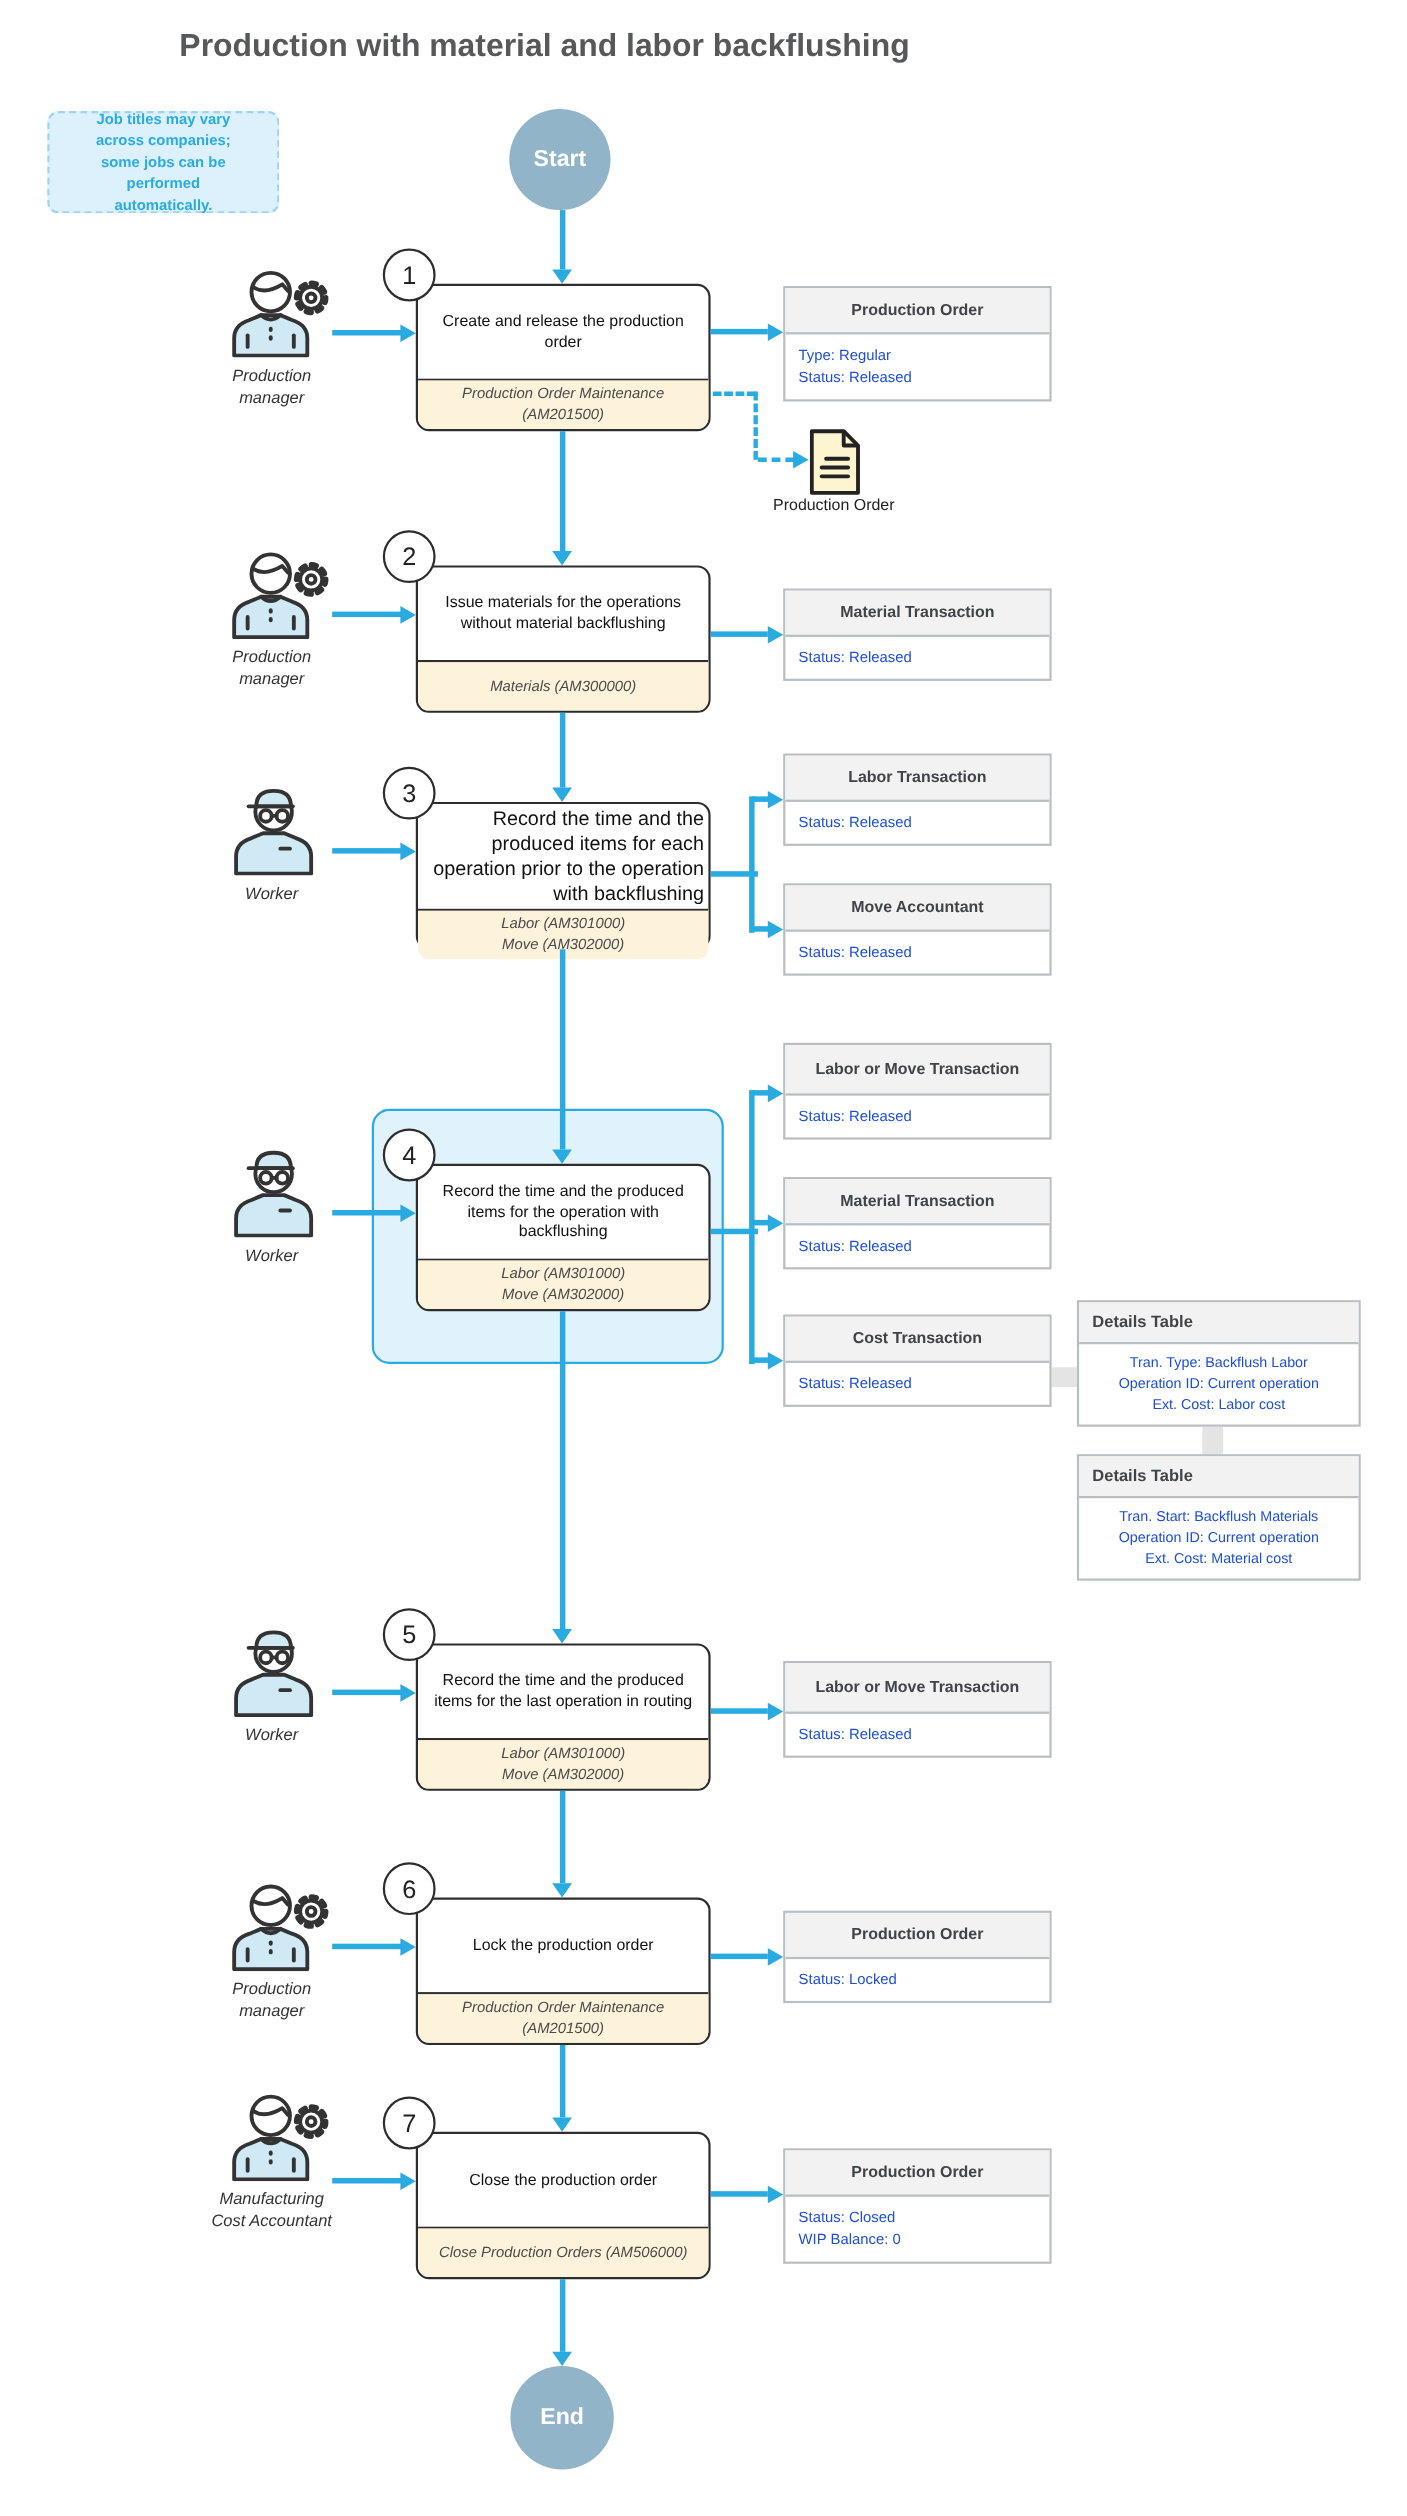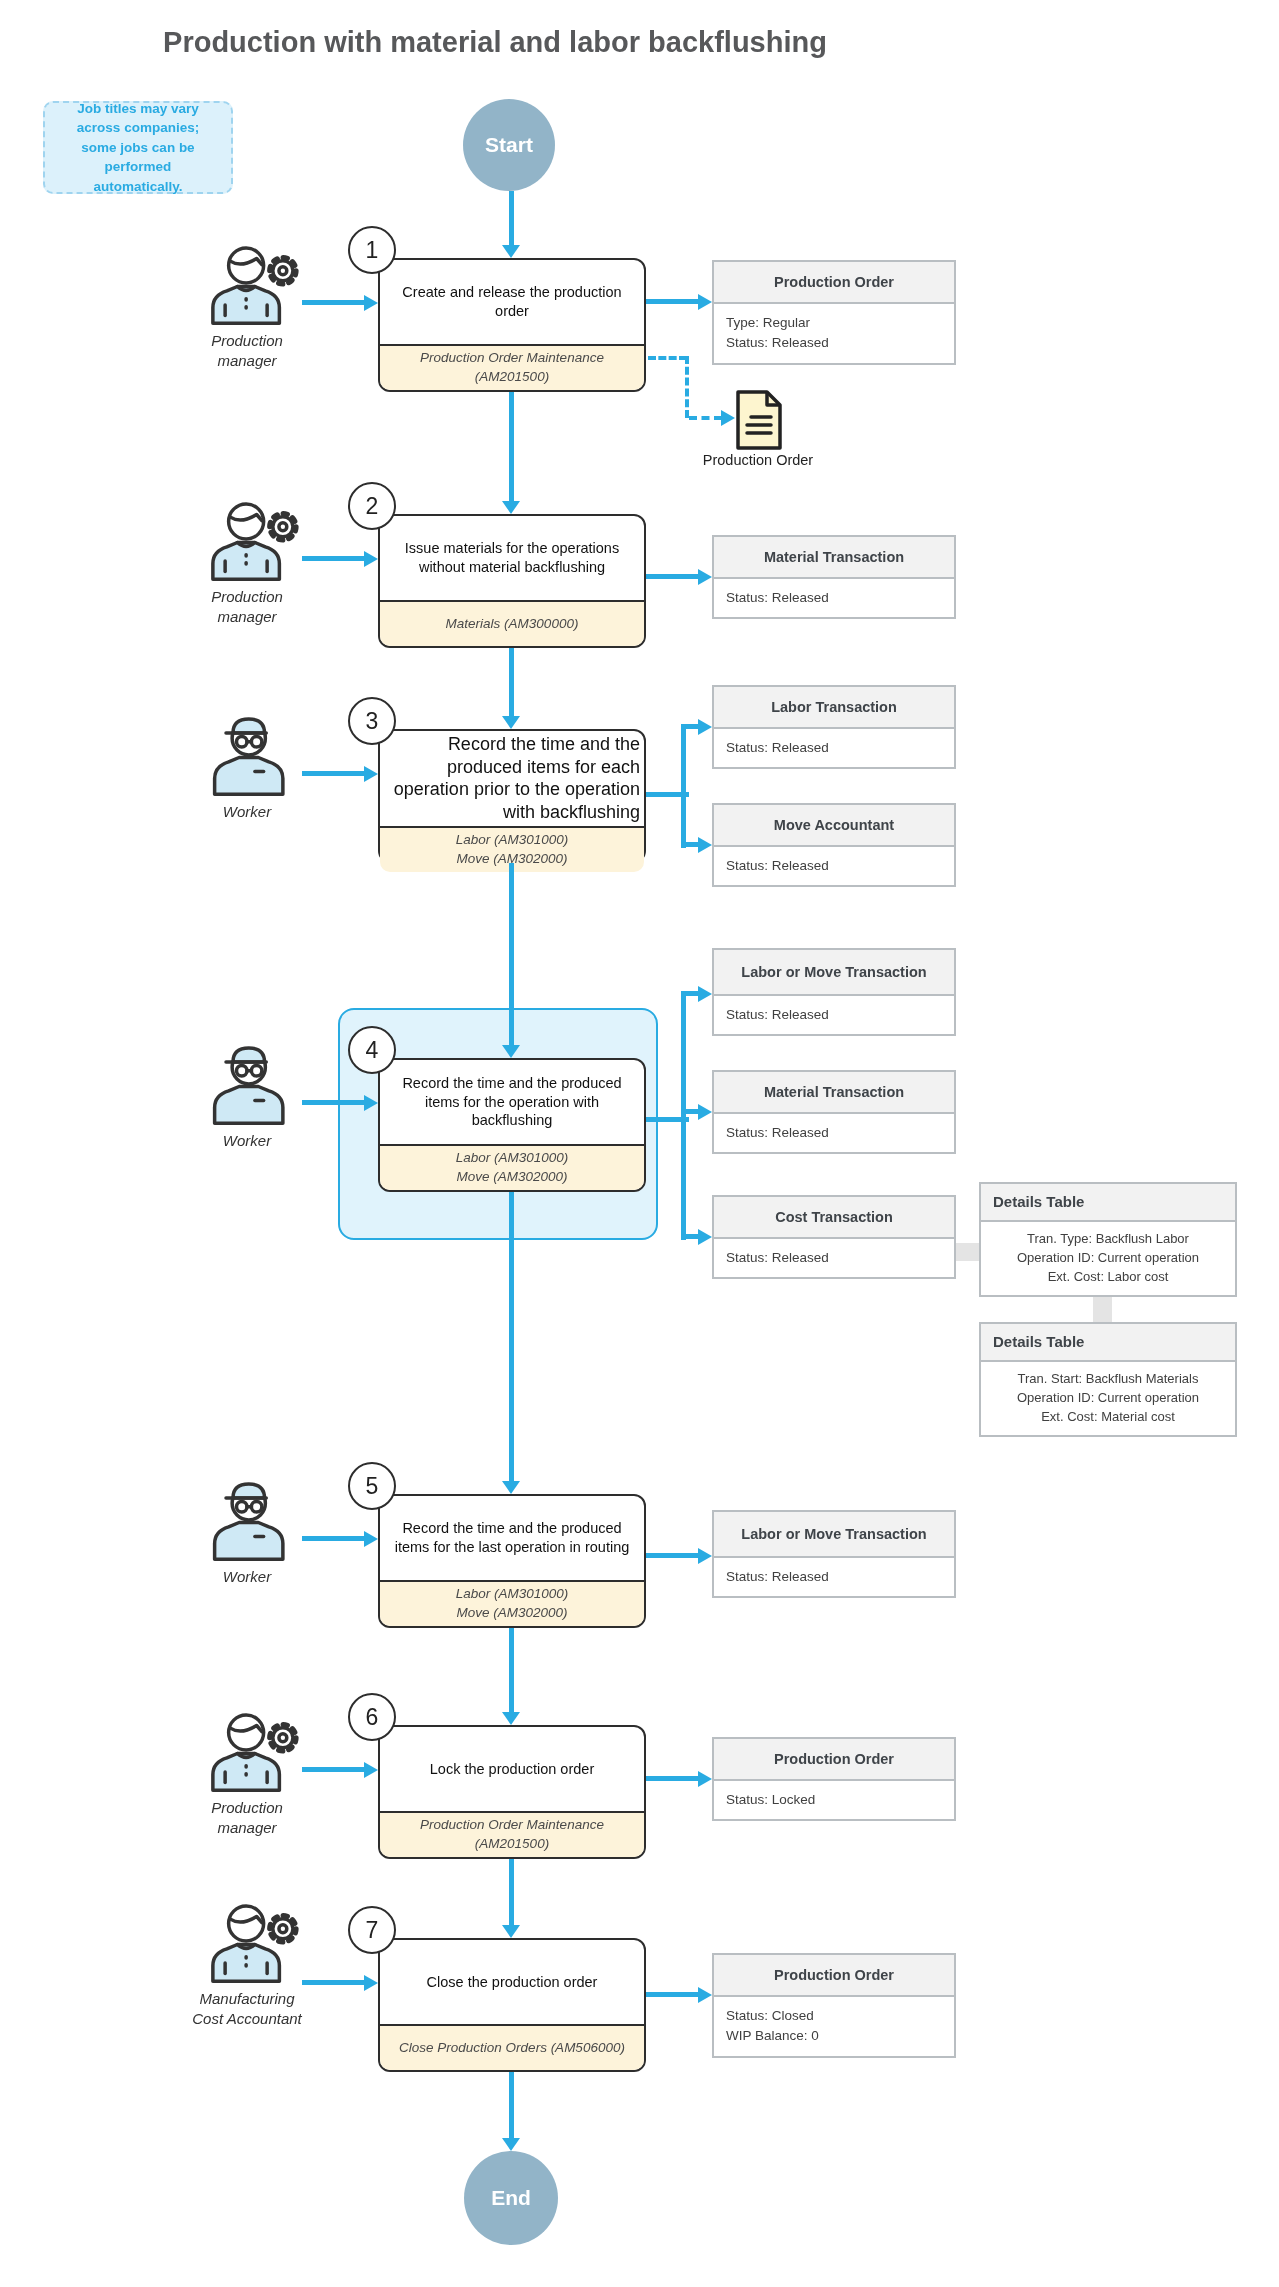--- a/index.html
+++ b/index.html
@@ -22,21 +22,21 @@
         border:2.5px solid #2d2d2d;display:flex;align-items:center;justify-content:center;
         font-size:23px;color:#222;z-index:3;box-sizing:border-box;}
   .container4{position:absolute;left:338px;top:1008px;width:320px;height:232px;background:#e0f3fc;
         border:2px solid #29abe2;border-radius:16px;z-index:1;box-sizing:border-box;}
   .table{position:absolute;background:#fff;border:2px solid #b9bec2;z-index:2;box-sizing:border-box;}
   .table-header{height:42px;background:#f2f2f2;border-bottom:2px solid #b9bec2;display:flex;
         align-items:center;justify-content:center;text-align:center;font-weight:700;font-size:14.5px;
         color:#3f4449;line-height:1.25;box-sizing:border-box;}
   .table-header.two{height:46px;}
   .table-header.left{justify-content:flex-start;padding-left:12px;height:38px;font-size:15px;}
-  .table-body{padding:9px 12px;font-size:13.5px;color:#404040;line-height:1.5;}
+  .table-body{padding:9px 12px;font-size:13.5px;color:#1d4ed8;line-height:1.5;}
   .table-body.tight{font-size:13px;line-height:1.45;padding:8px 12px;text-align:center;}
   .actor{position:absolute;width:180px;text-align:center;z-index:2;font-style:italic;}
   .actor-label{width:130px;margin:2px auto 0;font-size:15px;color:#333;line-height:1.35;}
   .hline{position:absolute;height:5px;background:#29abe2;z-index:4;}
   .vline{position:absolute;width:5px;background:#29abe2;z-index:4;}
   .tri-r{position:absolute;width:0;height:0;border-top:8px solid transparent;
         border-bottom:8px solid transparent;border-left:14px solid #29abe2;z-index:4;}
   .tri-d{position:absolute;width:0;height:0;border-left:9px solid transparent;
         border-right:9px solid transparent;border-top:13px solid #29abe2;z-index:4;}
   .dash-h{position:absolute;border-top:4px dashed #29abe2;z-index:4;}
@@ -74,21 +74,21 @@
       <circle cx="70" cy="34" r="6" fill="#fff"></circle>
       <line x1="59" y1="34" x2="64" y2="34"></line>
       <line x1="68" y1="68" x2="78" y2="68"></line>
     </g>
   </defs>
 </svg>
 
 <div class="canvas">
 
   <div class="title abs" style="left:100px;top:26px;width:790px;">Production with material and labor backflushing</div>
-  <div class="note" style="left:43px;top:101px;width:190px;height:93px;">
+  <div class="note" style="left:43px;top:101px;width:211px;height:93px;">
     <div class="note-text">Job titles may vary across companies; some jobs can be performed automatically.</div>
   </div>
   <div class="terminator" style="left:463px;top:99px;width:92px;height:92px;">Start</div>
 
   <div class="vline" style="left:509px;top:191px;height:54px;"></div>
   <div class="tri-d" style="left:502px;top:245px;"></div>
   <div class="vline" style="left:509px;top:392px;height:109px;"></div>
   <div class="tri-d" style="left:502px;top:501px;"></div>
   <div class="vline" style="left:509px;top:648px;height:68px;"></div>
   <div class="tri-d" style="left:502px;top:716px;"></div>

